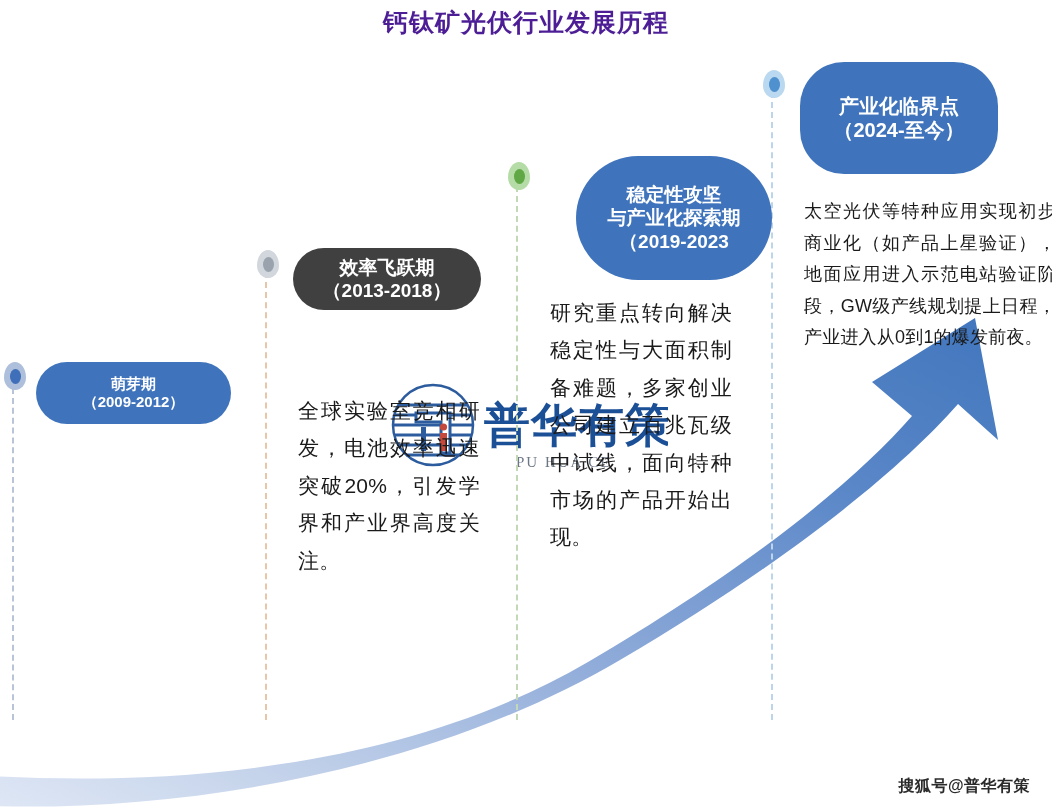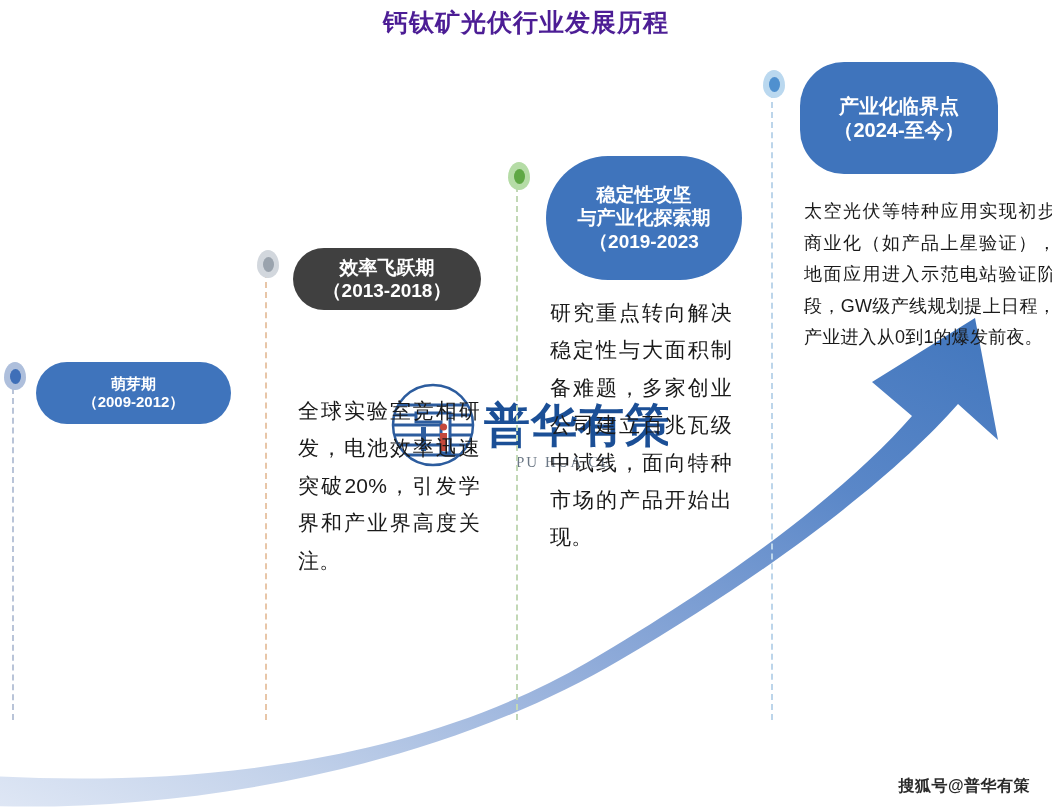--- a/index.html
+++ b/index.html
@@ -187,21 +187,21 @@
       <div>效率飞跃期</div>
       <div>（2013-2018）</div>
     </div>
   </div>
   <div class="tl-body" style="left:298px; top:392px; width:182px;">全球实验室竞相研发，电池效率迅速突破20%，引发学界和产业界高度关注。</div>
 
   <div class="tl-axis" style="left:516px; top:186px; height:534px; border-left-color:#c2d8b6;"></div>
   <div class="tl-marker" style="left:508px; top:162px; background:#b5dca6;">
     <span class="core" style="background:#5fa845;"></span>
   </div>
-  <div class="tl-badge" style="left:546px; top:156px; width:196px; height:124px; border-radius:62px/62px;
+  <div class="tl-badge" style="left:576px; top:156px; width:196px; height:124px; border-radius:62px/62px;
               background:#3f74bc; font-size:19px;">
     <div>
       <div>稳定性攻坚</div>
       <div>与产业化探索期</div>
       <div>（2019-2023</div>
     </div>
   </div>
   <div class="tl-body" style="left:550px; top:294px; width:182px;">研究重点转向解决稳定性与大面积制备难题，多家创业公司建立百兆瓦级中试线，面向特种市场的产品开始出现。</div>
 
   <div class="tl-axis" style="left:771px; top:92px; height:628px; border-left-color:#bcd5ea;"></div>

